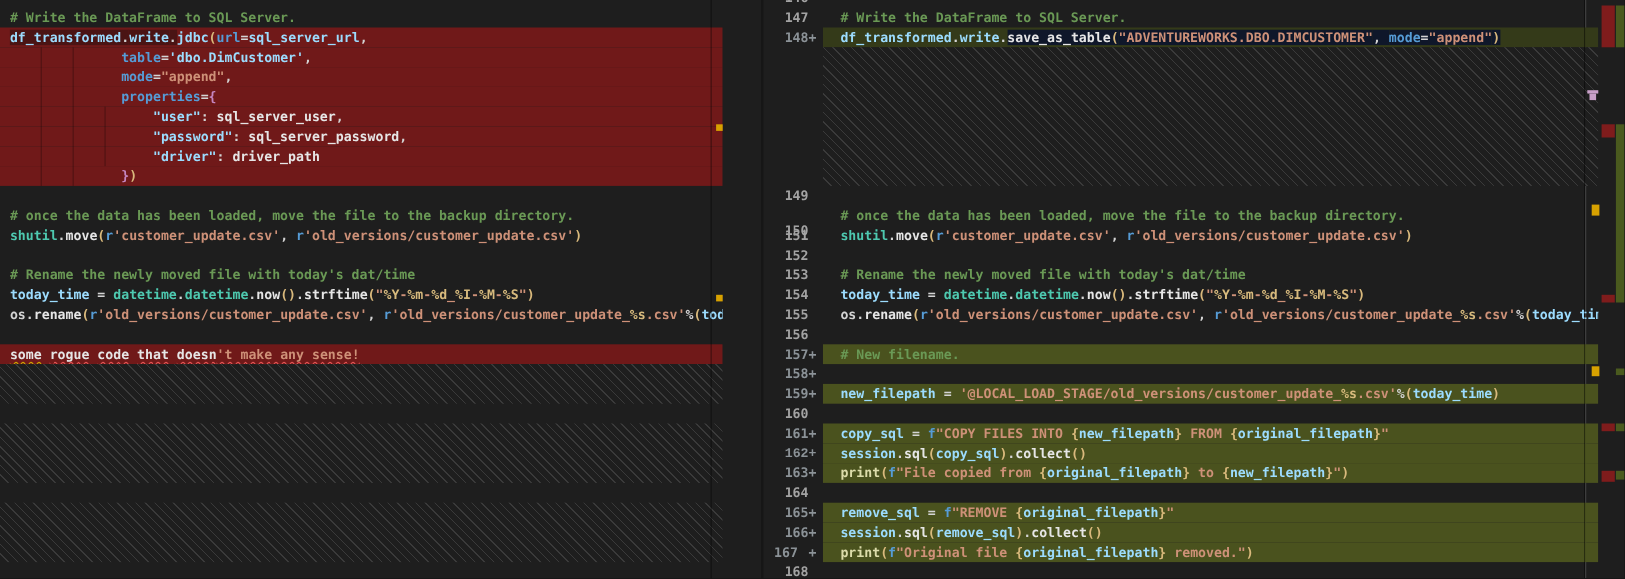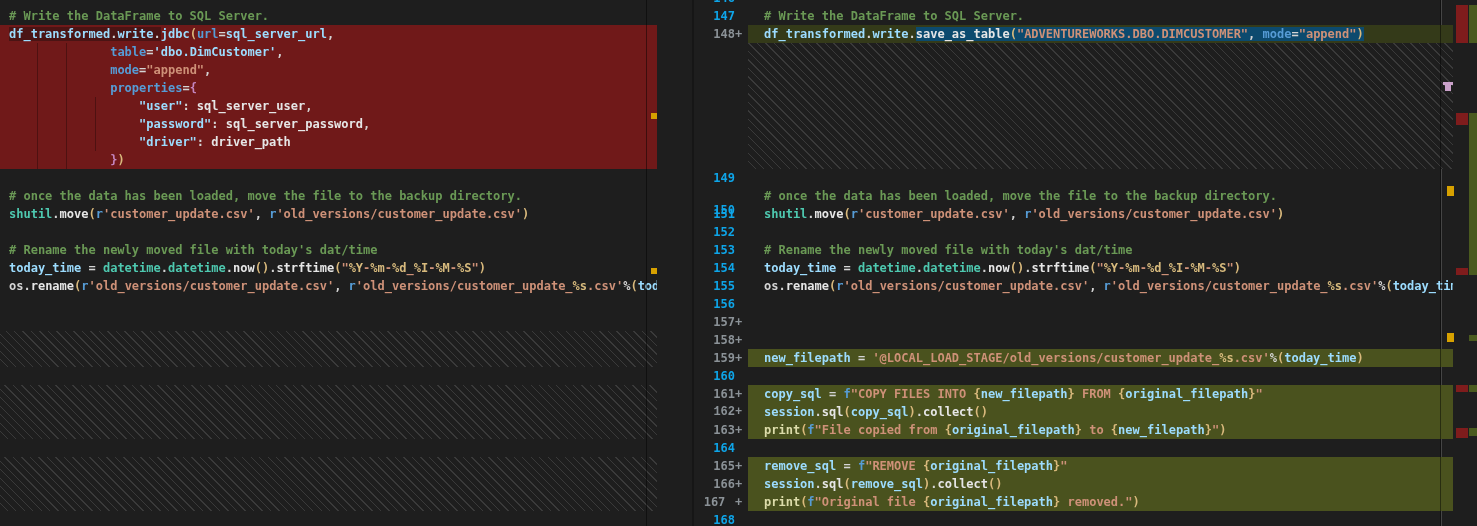--- a/index.html
+++ b/index.html
@@ -6,29 +6,29 @@
   #screen{position:relative;width:1477px;height:526px;background:#1e1e1e;overflow:hidden;
           font-family:"DejaVu Sans Mono",monospace;font-weight:bold;font-size:12px;}
   .pane{position:absolute;top:0;height:526px;overflow:hidden;}
   #pane-left{left:0;width:657px;}
   #pane-right{left:694px;width:783px;}
   #right-gutter{position:absolute;left:0;top:0;width:53px;height:526px;}
   #right-code{position:absolute;left:54px;top:0;width:705px;height:526px;overflow:hidden;}
   .row{position:absolute;left:0;right:0;height:18px;line-height:18px;white-space:pre;}
   #pane-left .row{padding-left:9px;}
   #right-code .row{padding-left:16px;}
-  .gnum{position:absolute;left:0;width:41px;height:18px;line-height:18px;text-align:right;color:#0ea5e9;}
+  .gnum{position:absolute;left:0;width:41px;height:18px;line-height:18px;text-align:right;color:#a3a3a3;}
   .gnum .plus{position:absolute;left:41px;top:0;}
   .gnum.added{color:#8b9297;}
   .hatch{position:absolute;left:0;right:0;background:repeating-linear-gradient(45deg,#1e1e1e 0 5px,#3a3a3a 5px 6px);}
   .bg-del{background:#701919;}
   .bg-ins{background:#4a521e;}
   .bg-insdim{background:#343a19;}
   .tb-dimdel{background:#4a1414;}
-  .tb-ins{background:#0c4a6e;}
+  .tb-ins{background:#0f172a;}
   .tk-cm{color:#6A9955;}.tk-v{color:#9CDCFE;}.tk-kw{color:#569CD6;}.tk-t{color:#4EC9B0;}
   .tk-w{color:#D4D4D4;}.tk-m{color:#e6e6e6;}.tk-b{color:#DCDCAA;}.tk-s{color:#CE9178;}
   .tk-g{color:#d9b97c;}.tk-p{color:#C586C0;}.tk-f{color:#d7ba7d;}.tk-sb{color:#9CDCFE;}
   .sq-r{text-decoration:underline wavy #e45454;text-decoration-skip-ink:none;text-underline-offset:2px;text-decoration-thickness:1px;}
   .sq-y{text-decoration:underline wavy #cca700;text-decoration-skip-ink:none;text-underline-offset:2px;text-decoration-thickness:1px;}
   .vline{position:absolute;top:0;height:526px;width:1px;background:rgba(0,0,0,0.45);}
   .guide{position:absolute;width:1px;background:rgba(0,0,0,0.3);}
   #gutter-border{position:absolute;left:747px;top:0;width:1px;height:526px;background:#454545;}
   #sash{position:absolute;left:692px;top:0;width:2px;height:526px;background:#161616;}
   .mark{position:absolute;}
@@ -51,20 +51,21 @@
       <div class="row bg-del" style="top: 133px;"><span class="tk-w">                  </span><span class="tk-sb">"driver"</span><span class="tk-w">: </span><span class="tk-m">driver_path</span></div>
       <div class="row bg-del" style="top: 151px;"><span class="tk-w">              </span><span class="tk-p">}</span><span class="tk-g">)</span></div>
       <div class="row" style="top: 169px;"></div>
       <div class="row" style="top: 187px;"><span class="tk-cm"># once the data has been loaded, move the file to the backup directory.</span></div>
       <div class="row" style="top: 205px;"><span class="tk-t">shutil</span><span class="tk-w">.</span><span class="tk-m">move</span><span class="tk-g">(</span><span class="tk-kw">r</span><span class="tk-s">'customer_update.csv'</span><span class="tk-w">, </span><span class="tk-kw">r</span><span class="tk-s">'old_versions/customer_update.csv'</span><span class="tk-g">)</span></div>
       <div class="row" style="top: 223px;"></div>
       <div class="row" style="top: 241px;"><span class="tk-cm"># Rename the newly moved file with today's dat/time</span></div>
       <div class="row" style="top: 259px;"><span class="tk-v">today_time</span><span class="tk-w"> = </span><span class="tk-t">datetime</span><span class="tk-w">.</span><span class="tk-t">datetime</span><span class="tk-w">.</span><span class="tk-m">now</span><span class="tk-g">()</span><span class="tk-w">.</span><span class="tk-m">strftime</span><span class="tk-g">(</span><span class="tk-s">"</span><span class="tk-f">%Y</span><span class="tk-s">-</span><span class="tk-f">%m</span><span class="tk-s">-</span><span class="tk-f">%d</span><span class="tk-s">_</span><span class="tk-f">%I</span><span class="tk-s">-</span><span class="tk-f">%M</span><span class="tk-s">-</span><span class="tk-f">%S</span><span class="tk-s">"</span><span class="tk-g">)</span></div>
       <div class="row" style="top: 277px;"><span class="tk-w">os</span><span class="tk-w">.</span><span class="tk-m">rename</span><span class="tk-g">(</span><span class="tk-kw">r</span><span class="tk-s">'old_versions/customer_update.csv'</span><span class="tk-w">, </span><span class="tk-kw">r</span><span class="tk-s">'old_versions/customer_update_</span><span class="tk-f">%s</span><span class="tk-s">.csv'</span><span class="tk-w">%</span><span class="tk-g">(</span><span class="tk-v">today_time</span></div>
       <div class="row" style="top: 295px;"></div>
+      <div class="row bg-del" style="top: 313px;"><span class="tk-m sq-y">some</span><span class="tk-m"> </span><span class="tk-m sq-r">rogue</span><span class="tk-m"> </span><span class="tk-m sq-r">code</span><span class="tk-m"> </span><span class="tk-m sq-r">that</span><span class="tk-m"> </span><span class="tk-m sq-r">doesn</span><span class="tk-s sq-r">'t make any sense!</span></div>
       <div class="hatch" style="top: 331px; height: 36px;"></div>
       <div class="row" style="top: 367px;"></div>
       <div class="hatch" style="top: 385px; height: 54px;"></div>
       <div class="row" style="top: 439px;"></div>
       <div class="hatch" style="top: 457px; height: 54px;"></div>
       <div class="row" style="top: 511px;"></div>
     </div>
   <div id="sash"></div>
   <div class="pane" id="pane-right">
     <div id="right-gutter">
@@ -99,20 +100,21 @@
         <div class="row bg-insdim" style="top: 25px;"><span class="tk-v">df_transformed</span><span class="tk-w">.</span><span class="tk-v">write</span><span class="tk-w">.</span><span class="tk-m tb-ins">save_as_table</span><span class="tk-g tb-ins">(</span><span class="tk-s tb-ins">"ADVENTUREWORKS.DBO.DIMCUSTOMER"</span><span class="tk-w tb-ins">, </span><span class="tk-kw tb-ins">mode</span><span class="tk-w tb-ins">=</span><span class="tk-s tb-ins">"append"</span><span class="tk-g tb-ins">)</span></div>
         <div class="hatch" style="top: 43px; height: 126px;"></div>
         <div class="row" style="top: 169px;"></div>
         <div class="row" style="top: 187px;"><span class="tk-cm"># once the data has been loaded, move the file to the backup directory.</span></div>
         <div class="row" style="top: 205px;"><span class="tk-t">shutil</span><span class="tk-w">.</span><span class="tk-m">move</span><span class="tk-g">(</span><span class="tk-kw">r</span><span class="tk-s">'customer_update.csv'</span><span class="tk-w">, </span><span class="tk-kw">r</span><span class="tk-s">'old_versions/customer_update.csv'</span><span class="tk-g">)</span></div>
         <div class="row" style="top: 223px;"></div>
         <div class="row" style="top: 241px;"><span class="tk-cm"># Rename the newly moved file with today's dat/time</span></div>
         <div class="row" style="top: 259px;"><span class="tk-v">today_time</span><span class="tk-w"> = </span><span class="tk-t">datetime</span><span class="tk-w">.</span><span class="tk-t">datetime</span><span class="tk-w">.</span><span class="tk-m">now</span><span class="tk-g">()</span><span class="tk-w">.</span><span class="tk-m">strftime</span><span class="tk-g">(</span><span class="tk-s">"</span><span class="tk-f">%Y</span><span class="tk-s">-</span><span class="tk-f">%m</span><span class="tk-s">-</span><span class="tk-f">%d</span><span class="tk-s">_</span><span class="tk-f">%I</span><span class="tk-s">-</span><span class="tk-f">%M</span><span class="tk-s">-</span><span class="tk-f">%S</span><span class="tk-s">"</span><span class="tk-g">)</span></div>
         <div class="row" style="top: 277px;"><span class="tk-w">os</span><span class="tk-w">.</span><span class="tk-m">rename</span><span class="tk-g">(</span><span class="tk-kw">r</span><span class="tk-s">'old_versions/customer_update.csv'</span><span class="tk-w">, </span><span class="tk-kw">r</span><span class="tk-s">'old_versions/customer_update_</span><span class="tk-f">%s</span><span class="tk-s">.csv'</span><span class="tk-w">%</span><span class="tk-g">(</span><span class="tk-v">today_time</span></div>
         <div class="row" style="top: 295px;"></div>
+        <div class="row bg-ins" style="top: 313px;"><span class="tk-cm"># New filename.</span></div>
         <div class="row bg-ins" style="top: 349px;"><span class="tk-v">new_filepath</span><span class="tk-w"> = </span><span class="tk-s">'@LOCAL_LOAD_STAGE/old_versions/customer_update_</span><span class="tk-f">%s</span><span class="tk-s">.csv'</span><span class="tk-w">%</span><span class="tk-g">(</span><span class="tk-v">today_time</span><span class="tk-g">)</span></div>
         <div class="row" style="top: 367px;"></div>
         <div class="row bg-ins" style="top: 385px;"><span class="tk-v">copy_sql</span><span class="tk-w"> = </span><span class="tk-kw">f</span><span class="tk-s">"COPY FILES INTO </span><span class="tk-g">{</span><span class="tk-v">new_filepath</span><span class="tk-g">}</span><span class="tk-s"> FROM </span><span class="tk-g">{</span><span class="tk-v">original_filepath</span><span class="tk-g">}</span><span class="tk-s">"</span></div>
         <div class="row bg-ins" style="top: 403px;"><span class="tk-v">session</span><span class="tk-w">.</span><span class="tk-m">sql</span><span class="tk-g">(</span><span class="tk-v">copy_sql</span><span class="tk-g">)</span><span class="tk-w">.</span><span class="tk-m">collect</span><span class="tk-g">()</span></div>
         <div class="row bg-ins" style="top: 421px;"><span class="tk-b">print</span><span class="tk-g">(</span><span class="tk-kw">f</span><span class="tk-s">"File copied from </span><span class="tk-g">{</span><span class="tk-v">original_filepath</span><span class="tk-g">}</span><span class="tk-s"> to </span><span class="tk-g">{</span><span class="tk-v">new_filepath</span><span class="tk-g">}</span><span class="tk-s">"</span><span class="tk-g">)</span></div>
         <div class="row" style="top: 439px;"></div>
         <div class="row bg-ins" style="top: 457px;"><span class="tk-v">remove_sql</span><span class="tk-w"> = </span><span class="tk-kw">f</span><span class="tk-s">"REMOVE </span><span class="tk-g">{</span><span class="tk-v">original_filepath</span><span class="tk-g">}</span><span class="tk-s">"</span></div>
         <div class="row bg-ins" style="top: 475px;"><span class="tk-v">session</span><span class="tk-w">.</span><span class="tk-m">sql</span><span class="tk-g">(</span><span class="tk-v">remove_sql</span><span class="tk-g">)</span><span class="tk-w">.</span><span class="tk-m">collect</span><span class="tk-g">()</span></div>
         <div class="row bg-ins" style="top: 493px;"><span class="tk-b">print</span><span class="tk-g">(</span><span class="tk-kw">f</span><span class="tk-s">"Original file </span><span class="tk-g">{</span><span class="tk-v">original_filepath</span><span class="tk-g">}</span><span class="tk-s"> removed.</span><span class="tk-s">"</span><span class="tk-g">)</span></div>
         <div class="row" style="top: 511px;"></div>

